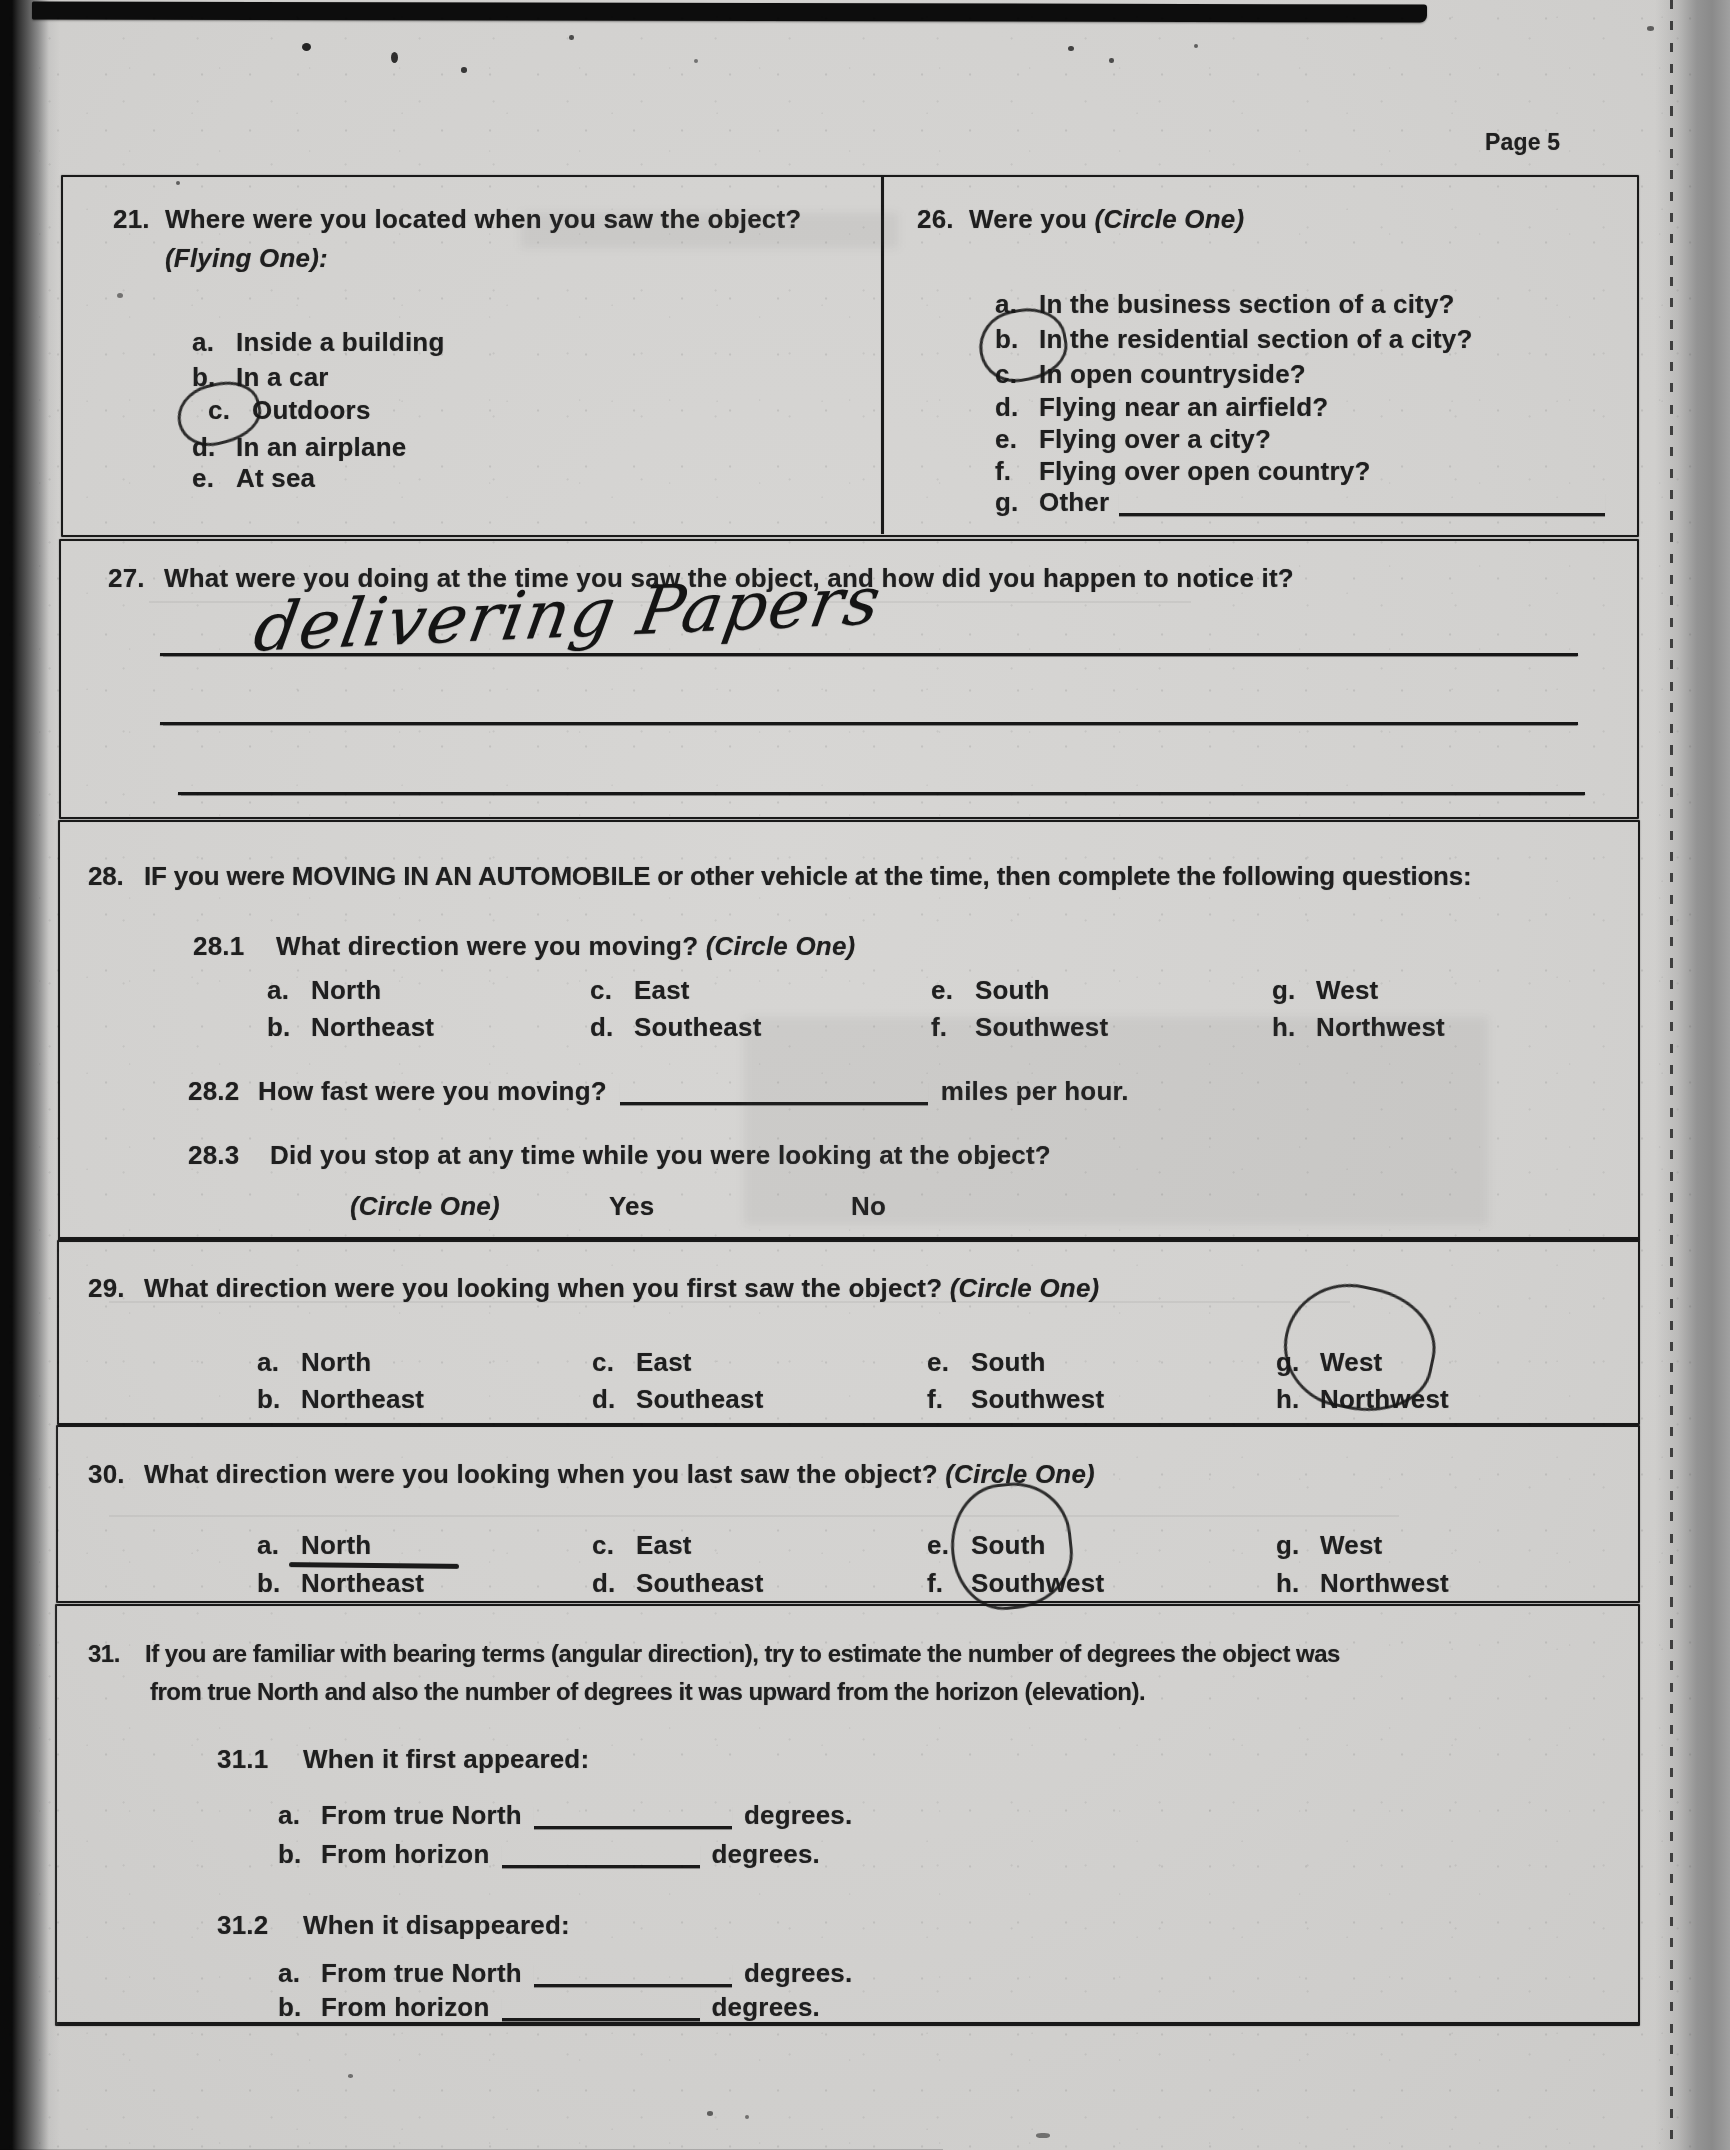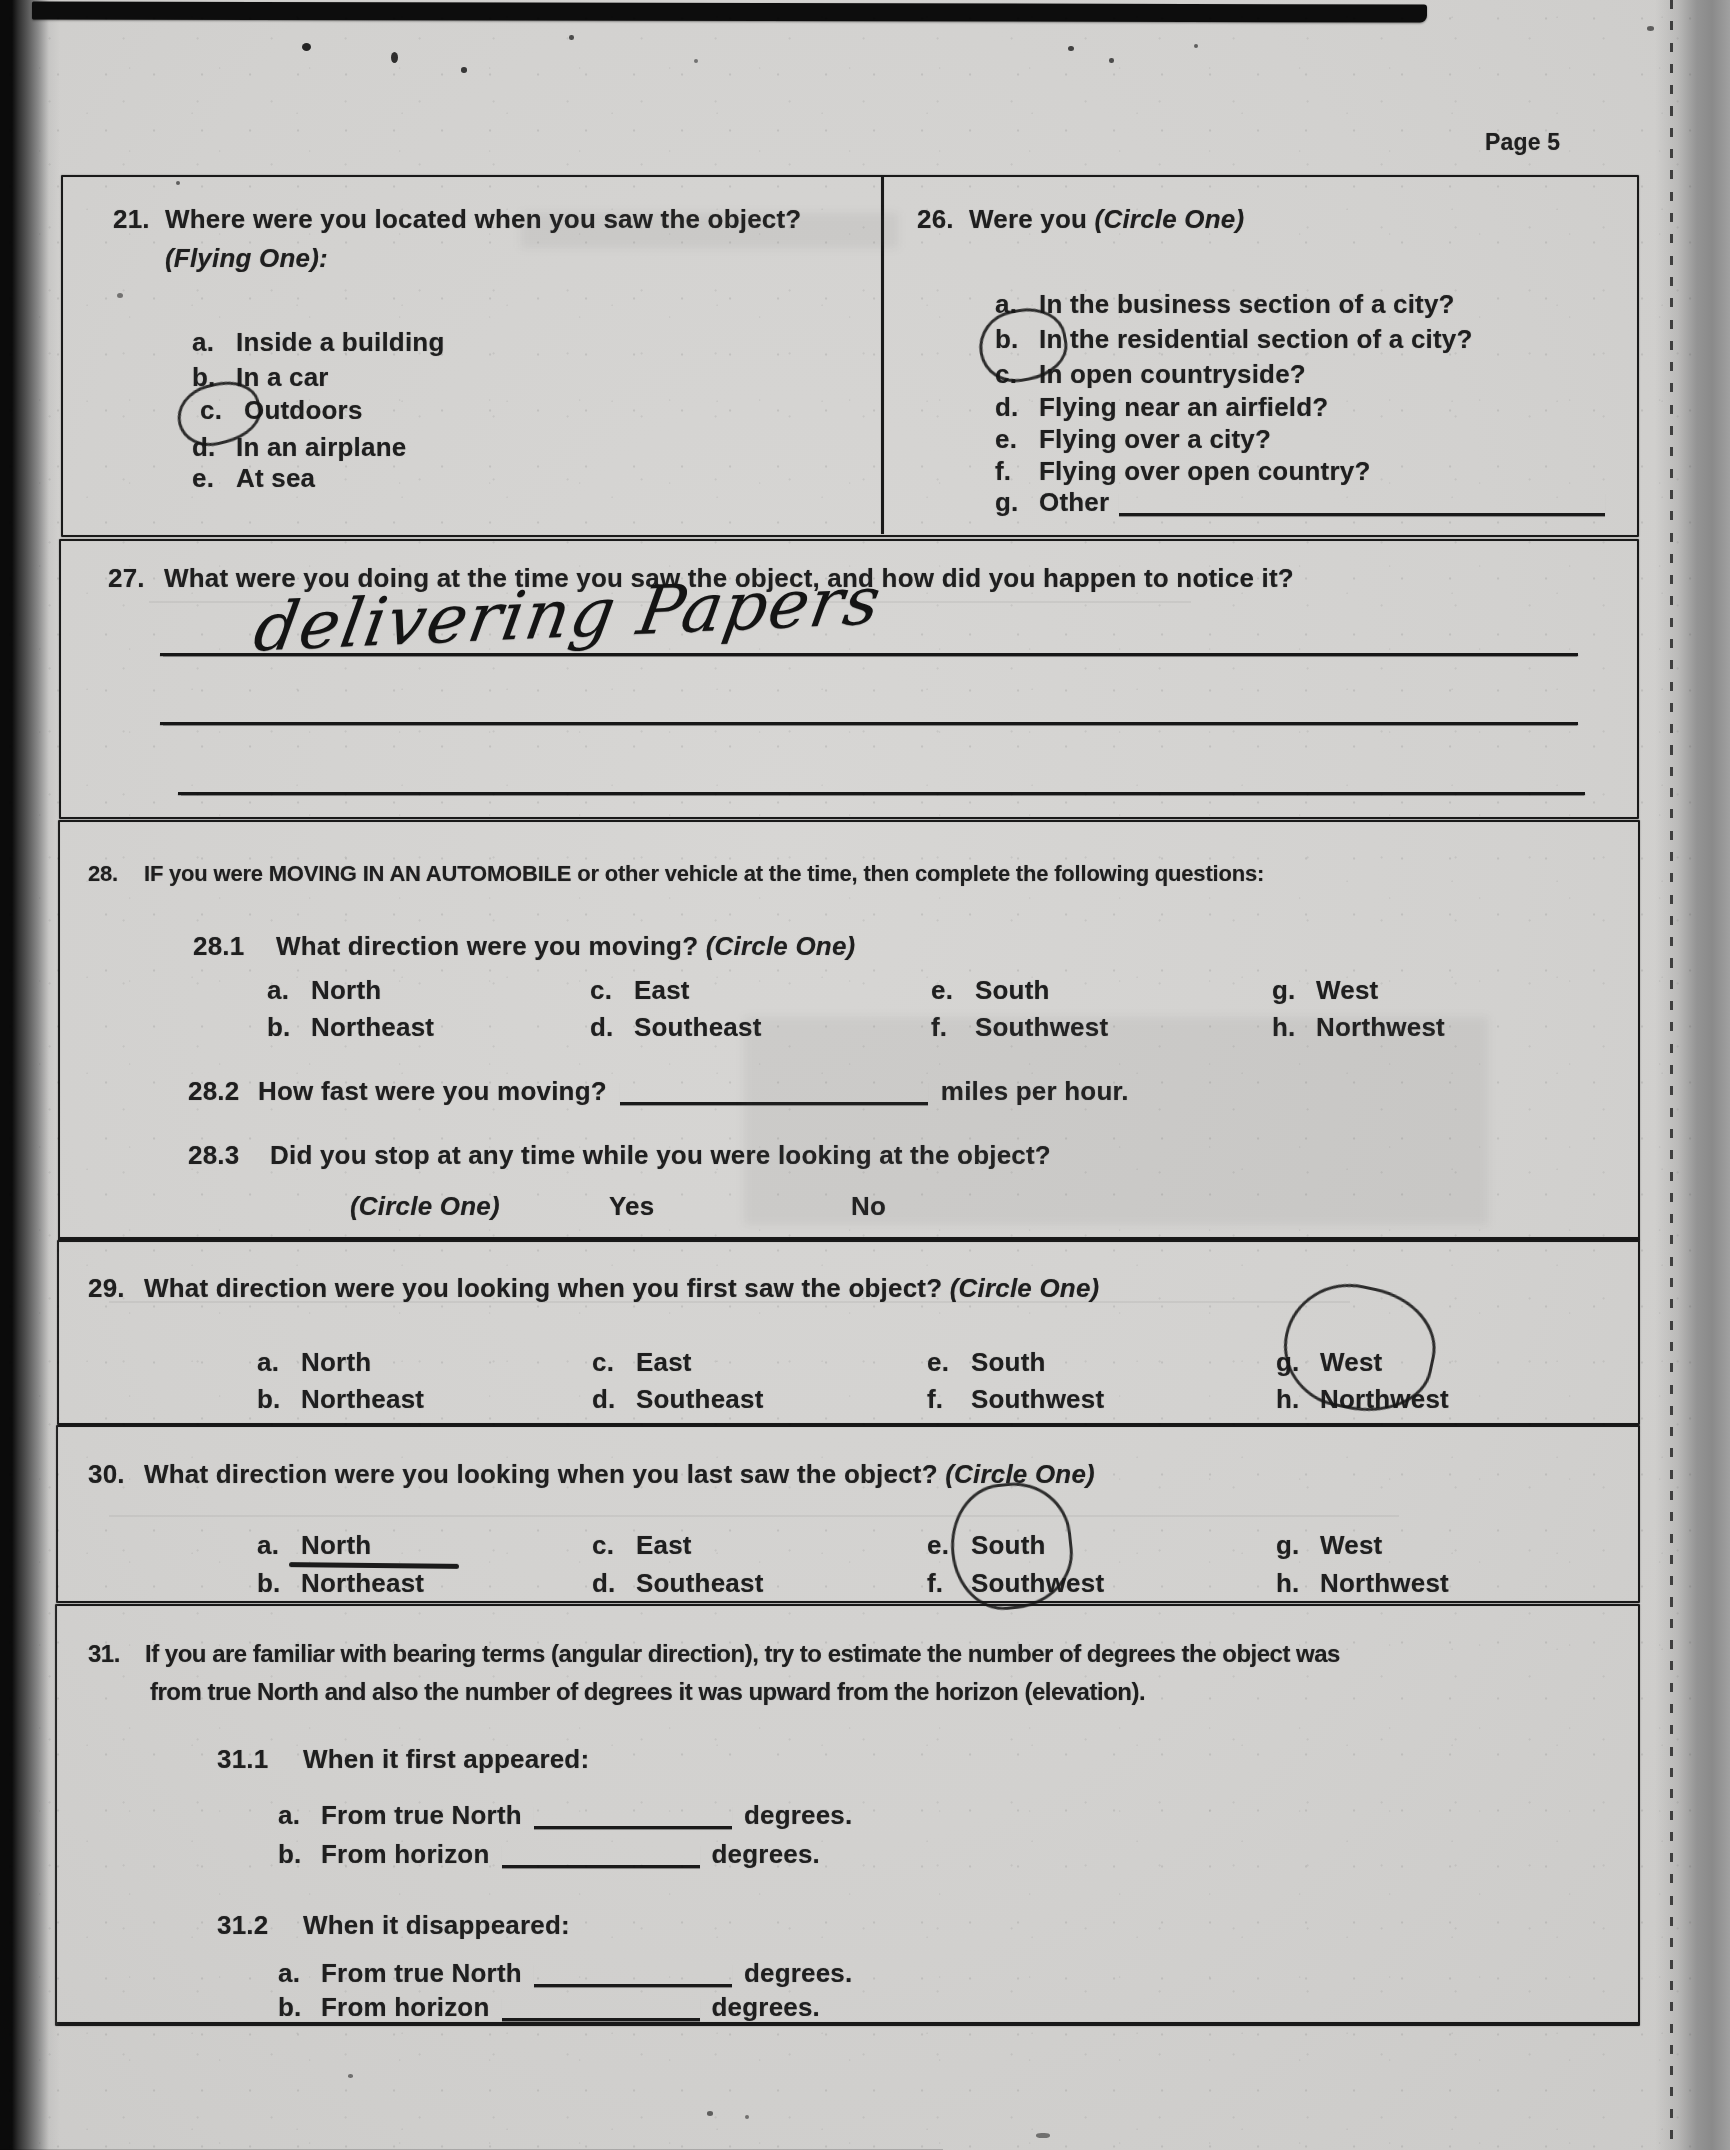--- a/index.html
+++ b/index.html
@@ -13,21 +13,21 @@
     background-image:
       radial-gradient(circle at 21% 33%, rgba(0,0,0,.16) 0 0.7px, transparent 1.5px),
       radial-gradient(circle at 67% 61%, rgba(0,0,0,.12) 0 0.7px, transparent 1.5px),
       radial-gradient(circle at 44% 82%, rgba(0,0,0,.10) 0 0.5px, transparent 1.2px),
       radial-gradient(circle at 83% 18%, rgba(0,0,0,.10) 0 0.5px, transparent 1.2px);
     background-size:48px 56px, 74px 63px, 90px 83px, 105px 96px;
   }
   .t{position:absolute; white-space:nowrap; line-height:1.12;
      text-shadow:0 0 1px rgba(25,25,25,.40); letter-spacing:0.2px;}
   .f52{font-size:26px}
-  .f50{font-size:22px; letter-spacing:-0.2px}
+  .f50{font-size:26px; letter-spacing:-0.2px}
   .f48{font-size:24px; letter-spacing:-0.5px}
   .f46{font-size:23px}
   .it{font-style:italic}
   .letter{display:inline-block; min-width:44px;}
   .letter86{display:inline-block; min-width:43px;}
   .blank{display:inline-block; border-bottom:3px solid #1a1a1a; vertical-align:-5px;
          box-shadow:0 0.5px 0.5px rgba(0,0,0,.35); height:20px;}
   .box{position:absolute; border:2.5px solid #191919; border-radius:1px;
        box-shadow:0 0 1.5px rgba(0,0,0,.45), inset 0 0 1px rgba(0,0,0,.25);}
   .rule{position:absolute; height:3px; background:#171717; box-shadow:0 0.5px 1px rgba(0,0,0,.4);}
@@ -78,21 +78,21 @@
 
   <div class="box" style="left:61px;top:175px;width:1574px;height:358px"></div>
   <div class="vrule" style="left:881px;top:176px;height:358px"></div>
 
   <div class="t f52" style="left:113px;top:205px">21.</div>
   <div class="t f52" style="left:165px;top:205px">Where were you located when you saw the object?</div>
   <div class="t f52 it" style="left:165px;top:244px">(Flying One):</div>
 
   <div class="t f52" style="left:192px;top:328px"><span class="letter">a.</span><span>Inside a building</span></div>
   <div class="t f52" style="left:192px;top:363px"><span class="letter">b.</span><span>In a car</span></div>
-  <div class="t f52" style="left:200px;top:396px"><span class="letter">c.</span><span>Outdoors</span></div>
+  <div class="t f52" style="left:208px;top:396px"><span class="letter">c.</span><span>Outdoors</span></div>
   <div class="t f52" style="left:192px;top:433px"><span class="letter">d.</span><span>In an airplane</span></div>
   <div class="t f52" style="left:192px;top:464px"><span class="letter">e.</span><span>At sea</span></div>
   <div class="circle" style="left:177px;top:383px;width:78px;height:55px;transform:rotate(-14deg)"></div>
 
   <div class="t f52" style="left:917px;top:205px">26.</div>
   <div class="t f52" style="left:969px;top:205px"><span>Were you </span><span class="it">(Circle One)</span></div>
 
   <div class="t f52" style="left:995px;top:290px"><span class="letter">a.</span><span>In the business section of a city?</span></div>
   <div class="t f52" style="left:995px;top:325px"><span class="letter">b.</span><span>In the residential section of a city?</span></div>
   <div class="t f52" style="left:995px;top:360px"><span class="letter">c.</span><span>In open countryside?</span></div>

